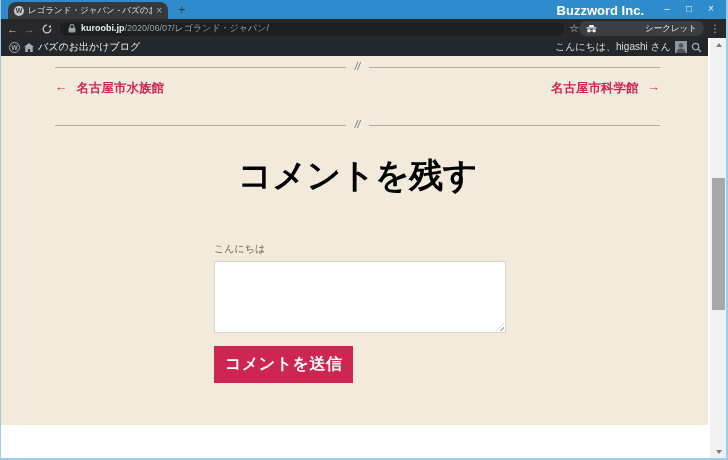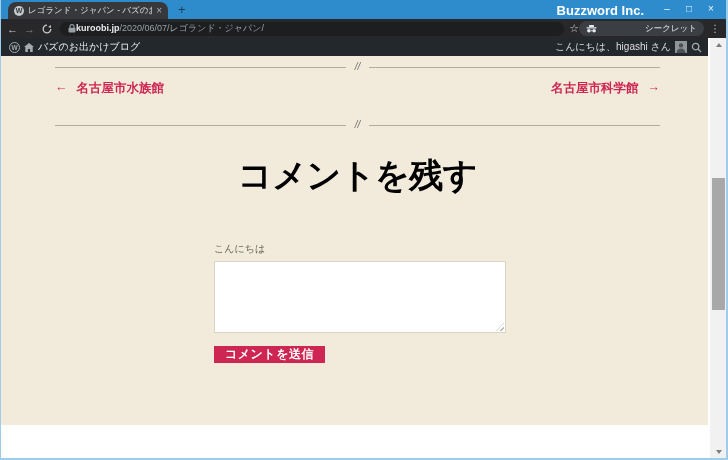--- a/index.html
+++ b/index.html
@@ -32,21 +32,21 @@
   
   .toolbar {
     position:absolute; top:19px; left:-1px; right:-2px; height:19px; background:#28282b;
     display:flex; align-items:center; padding:0 4px;
   }
   .nav-btn { width:17px; text-align:center; font-size:11px; color:#c6c8ca; flex:0 0 auto; }
   .nav-btn.fwd { color:#808285; }
   .reload-icon { display:flex; align-items:center; justify-content:center; }
   .addressbar {
     flex:1; height:14px; background:#1d1e20; border-radius:7px; margin:0 5px;
-    display:flex; align-items:center; padding:0 8px; min-width:0;
+    display:flex; align-items:center; gap:5px; padding:0 8px; min-width:0;
   }
   .url { font-size:9px; color:#9aa0a6; white-space:nowrap; overflow:hidden; }
   .url .domain { color:#e8eaed; font-weight:bold; }
   .star { color:#c6c8ca; font-size:11px; flex:0 0 auto; }
   .incog-pill {
     flex:0 0 auto; height:15px; background:#3b3e42; border-radius:8px;
     display:flex; align-items:center; gap:4px; padding:0 7px;
   }
   .incog-label { color:#e8eaed; font-size:8.5px; white-space:nowrap;margin-left:44px; }
   .menu-dots { color:#c6c8ca; font-size:10px; margin:0 4px 0 6px; flex:0 0 auto; }
@@ -99,22 +99,22 @@
     border:1px solid #d9d4c6; resize:none; outline:none;
     font-family:"Liberation Sans", sans-serif; font-size:11px; color:#333; padding:4px;
   }
   .resize-handle {
     position:absolute; right:2px; bottom:2px; width:8px; height:8px;
     background:repeating-linear-gradient(-45deg, transparent 0 2px, #b9b4a8 2px 3px);
     clip-path:polygon(100% 0, 100% 100%, 0 100%);
   }
   .submit-btn {
     margin-top:13px; background:#cd2653; color:#fff; border:none;
-    font-family:"Liberation Sans", sans-serif; font-size:12px; font-weight:bold;
-    padding:0 11px; letter-spacing:0.5px; cursor:pointer;
+    font-family:"Liberation Sans", sans-serif; font-size:16px; font-weight:bold;
+    padding:8px 11px; letter-spacing:0.5px; cursor:pointer;
   }
 
   
   .scrollbar { position:absolute; top:38px; right:-1px; width:17px; bottom:-1px; background:#f1f1f1; }
   .sb-arrow { position:absolute; left:0; width:17px; height:14px; display:flex; align-items:center; justify-content:center; }
   .sb-up { top:0; } .sb-down { bottom:0; }
   .tri-up { width:0; height:0; border-left:3.5px solid transparent; border-right:3.5px solid transparent; border-bottom:4.5px solid #7d7d7d; }
   .tri-down { width:0; height:0; border-left:3.5px solid transparent; border-right:3.5px solid transparent; border-top:4.5px solid #7d7d7d; }
   .sb-thumb { position:absolute; left:2px; width:13px; top:140px; height:132px; background:#a8a8a8; }
 </style>

